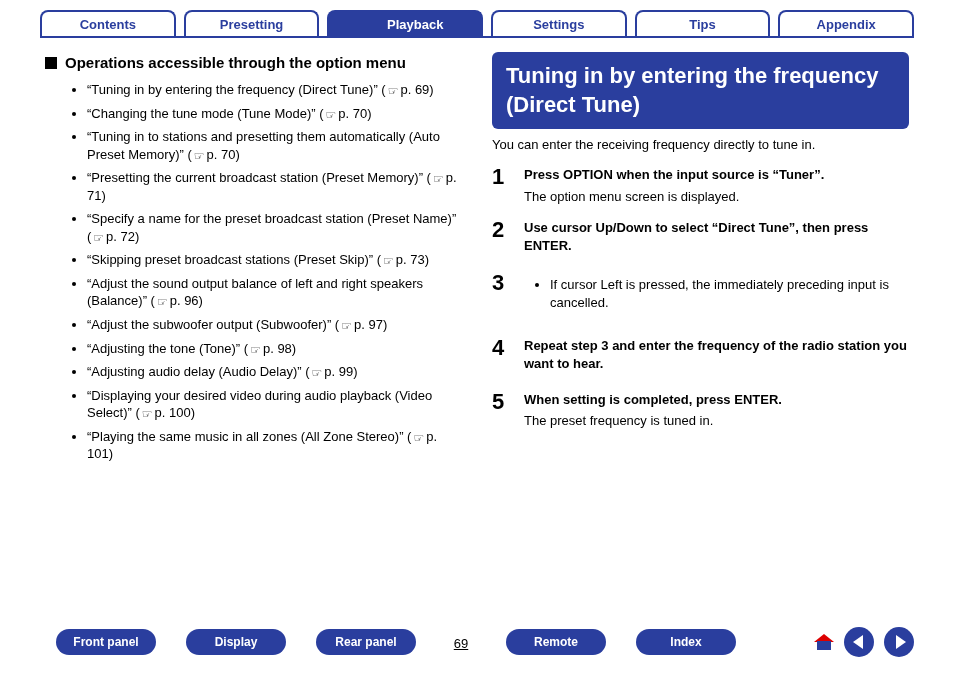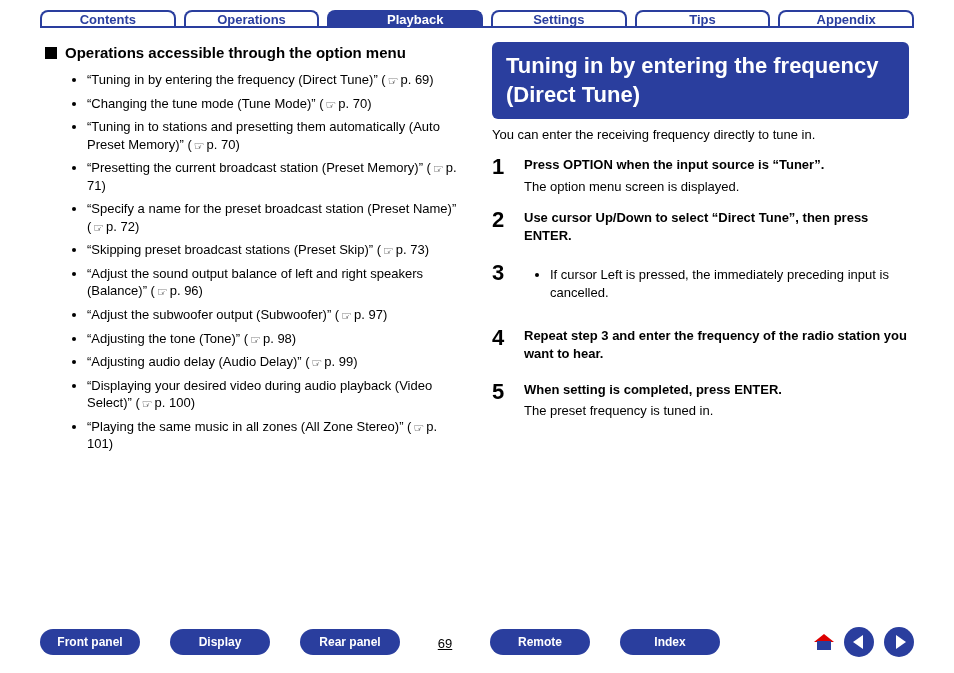--- a/index.html
+++ b/index.html
@@ -20,21 +20,21 @@
   }
 
   
   .tabs {
     display: flex;
     gap: 8px;
     padding: 10px 40px 0 40px;
   }
   .tab {
     flex: 1;
-    height: 16px;
+    height: 26px;
     border: 2px solid var(--blue);
     border-bottom: none;
     border-radius: 8px 8px 0 0;
     display: flex;
     align-items: center;
     justify-content: center;
     font-weight: bold;
     font-size: 13px;
     color: var(--tab-text);
     background: #fff;
@@ -131,21 +131,21 @@
   ul.sub {
     list-style: disc;
     margin: 4px 0 12px 16px;
     padding: 0 0 0 10px;
   }
   ul.sub li { line-height: 1.35; }
 
   
   .bottom {
     position: absolute;
-    left: 0; right: 0; bottom: 16px;
+    left: 16px; right: 0; bottom: 16px;
     padding: 0 40px;
     display: flex;
     align-items: center;
     gap: 30px;
     justify-content: flex-end;
   }
   .pill {
     background: var(--blue);
     color: #fff;
     font-weight: bold;
@@ -204,21 +204,21 @@
   .arrow.right { border-left: 10px solid #fff;  margin-left: 3px; }
 </style>
 </head>
 <body>
 
 <div class="tabs">
   <div class="tab">
     <span>Contents</span>
   </div>
   <div class="tab">
-    <span>Operations</span>
+    <span>Presetting</span>
   </div>
   <div class="tab active">
     <span>Playback</span>
   </div>
   <div class="tab">
     <span>Settings</span>
   </div>
   <div class="tab">
     <span>Tips</span>
   </div>

